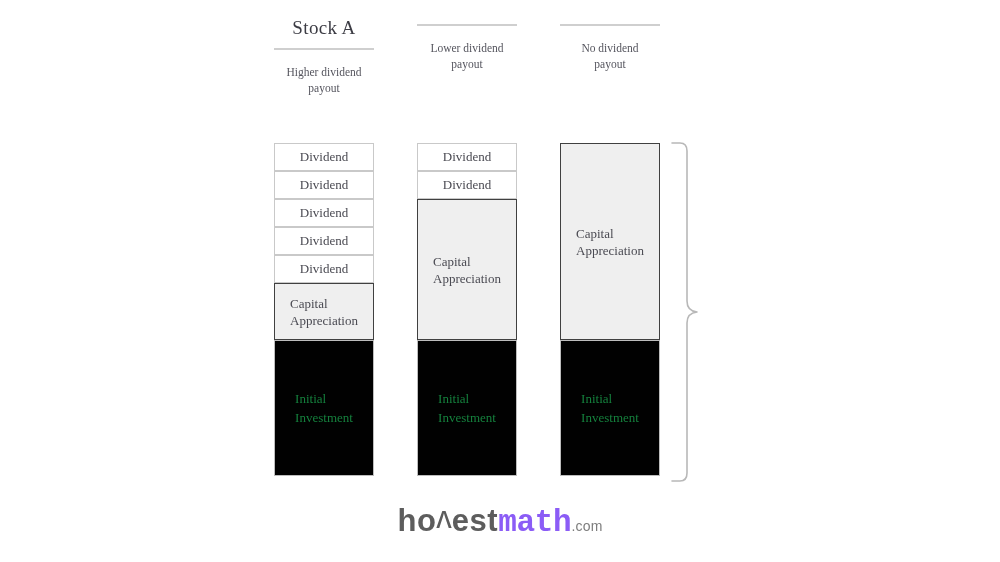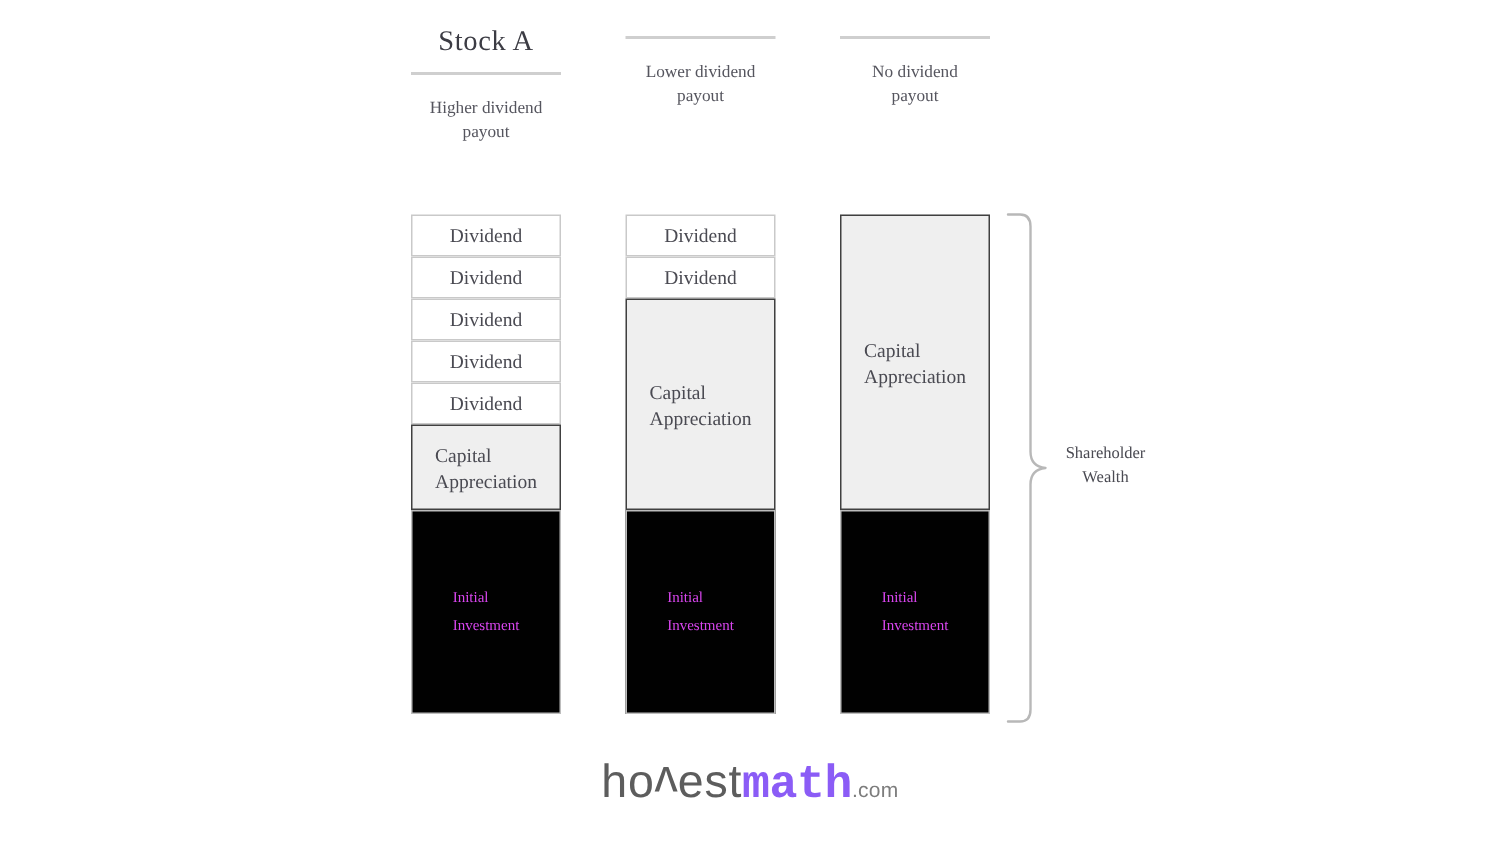--- a/index.html
+++ b/index.html
@@ -75,22 +75,22 @@
   .seg-capital {
     background: #efefef;
     border: 1px solid #404040;
     font-size: 13px;
     color: #4a4a52;
     line-height: 17px;
   }
   .seg-initial {
     background: #010101;
     border: 1px solid #bdbdbd;
-    color: #d946ef;
-    font-size: 10px;
+    color: #15803d;
+    font-size: 13px;
     line-height: 19px;
   }
   .seg-initial .lbl,
   .seg-capital .lbl {
     display: block;
   }
 
   
   .bracket {
     position: absolute;
@@ -111,21 +111,21 @@
   
   .logo {
     position: absolute;
     left: 0;
     right: 0;
     text-align: center;
     white-space: nowrap;
   }
   .logo .lg-light {
     font-family: "Liberation Sans", "DejaVu Sans", sans-serif;
-    font-weight: 400;
+    font-weight: 700;
     font-size: 31px;
     color: #5d5d5d;
     letter-spacing: 0.5px;
   }
   .logo .lg-n {
     display: inline-block;
     transform: scaleY(-1);
     font-family: "Liberation Sans", "DejaVu Sans", sans-serif;
     font-weight: 300;
     font-size: 31px;
@@ -241,22 +241,18 @@
       </div>
     </div>
   </div>
 
   <div class="bracket" style="left:670px; top:141px; width:32px; height:342px;">
     <svg width="32" height="342" viewBox="0 0 32 342" fill="none">
       <path d="M2 2 H10 Q17 2 17 10 V160 Q17 170 27 171 Q17 172 17 182 V332 Q17 340 10 340 H2" stroke="#b8b8b8" stroke-width="1.6" fill="none" stroke-linecap="round" stroke-linejoin="round"></path>
     </svg>
   </div>
 
-  <div class="bracket-label" style="left:677px; top:294px;">
-    <span>Shareholder</span><br>
-    <span>Wealth</span>
-  </div>
 
   <div class="logo" style="top:503px;">
     <span class="lg-light">ho</span><span class="lg-n">v</span><span class="lg-light">est</span><span class="lg-bold">math</span><span class="lg-com">.com</span>
   </div>
 
 </div>
 
 </body></html>

